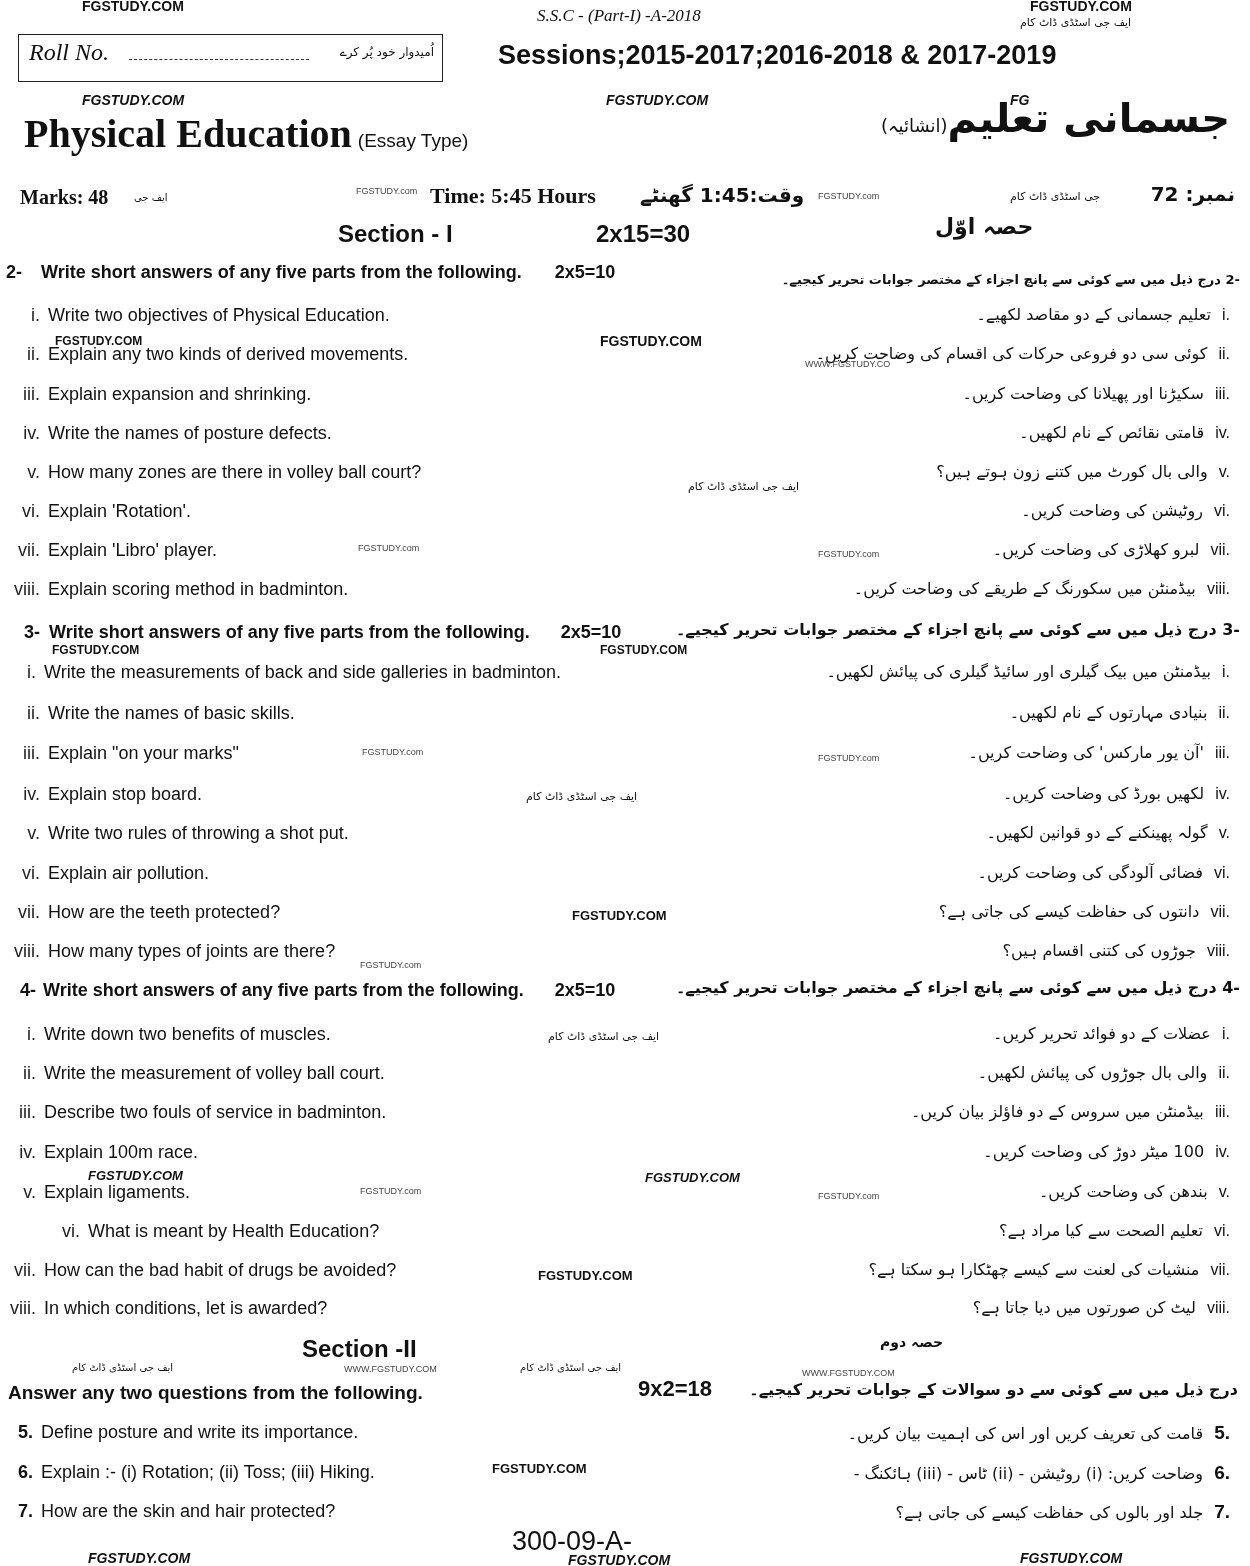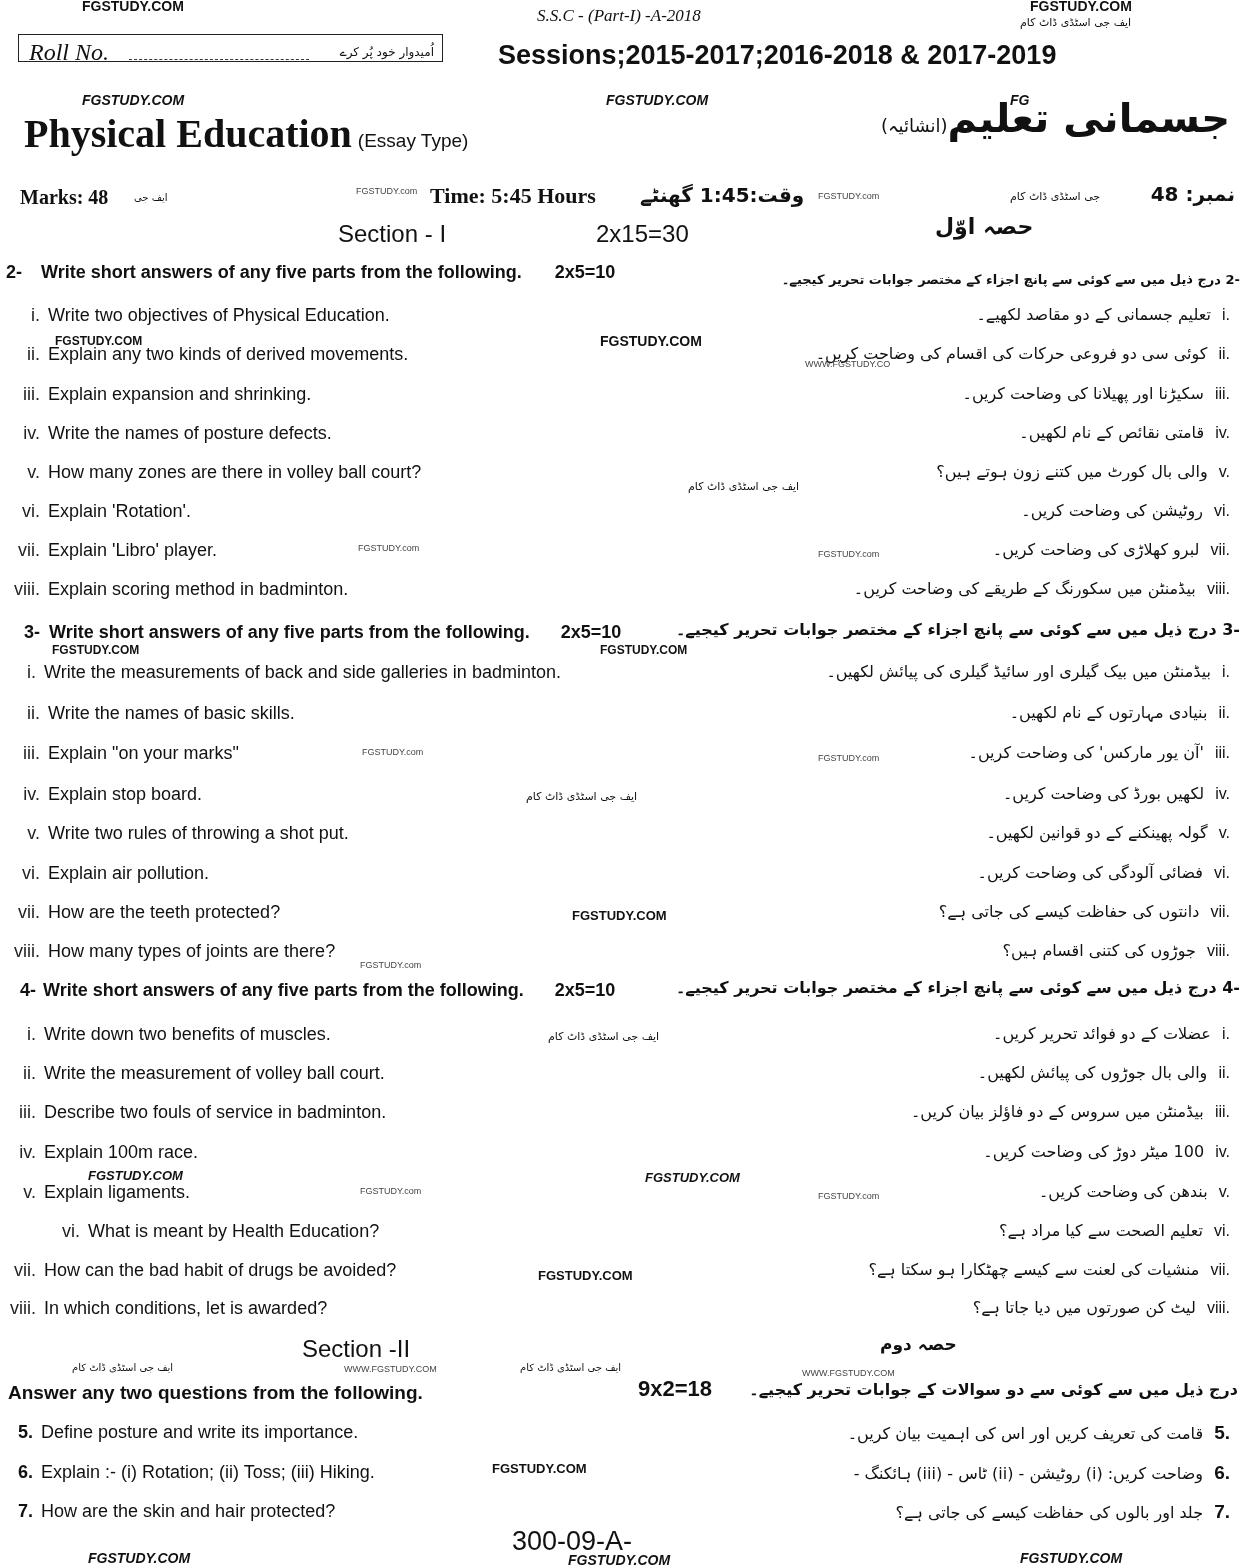--- a/index.html
+++ b/index.html
@@ -2,32 +2,32 @@
 <html><head>
 <meta charset="utf-8">
 <style>
   html,body{margin:0;padding:0;background:#fff;}
   body{width:1250px;height:1566px;position:relative;overflow:hidden;color:#111;font-family:"Liberation Sans",sans-serif;}
   .abs{position:absolute;white-space:nowrap;}
   .wm{font-family:"Liberation Sans",sans-serif;font-weight:bold;font-size:14px;color:#111;}
   .wm-i{font-style:italic;}
   .wm-s{font-weight:normal;font-size:9px;color:#444;}
   .urdu{direction:rtl;font-family:"DejaVu Sans",sans-serif;color:#111;}
-  .rollbox{left:18px;top:34px;width:425px;height:28px;border:1.5px solid #222;box-sizing:border-box;}
+  .rollbox{left:18px;top:34px;width:425px;height:48px;border:1.5px solid #222;box-sizing:border-box;}
   .roll-label{left:10px;top:4px;font-family:"Liberation Serif",serif;font-style:italic;font-size:24px;}
   .roll-line{left:110px;top:24px;width:180px;border-bottom:1.5px dashed #333;}
   .roll-urdu{right:8px;top:10px;font-size:12px;}
   .sessions{left:498px;top:40px;font-size:27px;font-weight:bold;}
   .ssc{left:537px;top:6px;font-family:"Liberation Serif",serif;font-style:italic;font-size:17px;}
   .title{left:24px;top:110px;font-family:"Liberation Serif",serif;font-weight:bold;font-size:40px;}
   .title-sub{font-family:"Liberation Sans",sans-serif;font-weight:normal;font-size:19px;margin-left:6px;}
   .title-ur{right:20px;top:95px;font-size:40px;font-weight:bold;}
   .marks{left:20px;top:186px;font-family:"Liberation Serif",serif;font-size:20px;font-weight:bold;}
   .time{left:430px;top:183px;font-family:"Liberation Serif",serif;font-size:22px;font-weight:bold;}
-  .sec-title{font-size:24px;font-weight:normal;}
+  .sec-title{font-size:24px;font-weight:bold;}
   .q-head{font-size:18px;font-weight:bold;}
   .item{font-size:18px;}
   .num{display:inline-block;width:36px;text-align:right;margin-right:8px;color:#222;}
   .urdu-item{font-size:16px;}
   .urdu-num{font-family:"Liberation Sans",sans-serif;direction:ltr;display:inline-block;margin-left:6px;font-size:16px;}
   .foot{left:512px;top:1526px;font-size:27px;}
 </style>
 </head>
 <body>
 
@@ -54,21 +54,21 @@
   <span>جسمانی تعلیم</span><span style="font-size:18px;font-weight:normal;">(انشائیہ)</span>
 </div>
 
 <div class="abs marks">Marks: 48</div>
 <div class="abs urdu" style="left:134px;top:192px;font-size:10px;">ایف جی</div>
 <div class="abs wm-s" style="left:356px;top:186px;">FGSTUDY.com</div>
 <div class="abs time">Time: 5:45 Hours</div>
 <div class="abs urdu" style="left:640px;top:183px;font-size:20px;font-weight:bold;">وقت:1:45 گھنٹے</div>
 <div class="abs wm-s" style="left:818px;top:191px;">FGSTUDY.com</div>
 <div class="abs urdu" style="left:1010px;top:190px;font-size:11px;">جی اسٹڈی ڈاٹ کام</div>
-<div class="abs urdu" style="right:15px;top:182px;font-size:20px;font-weight:bold;">نمبر: 48</div>
+<div class="abs urdu" style="right:15px;top:182px;font-size:20px;font-weight:bold;">نمبر: 72</div>
 
 <div class="abs sec-title" style="left:338px;top:220px;">Section - I</div>
 <div class="abs sec-title" style="left:596px;top:220px;">2x15=30</div>
 <div class="abs urdu" style="left:935px;top:214px;font-size:22px;font-weight:bold;">حصہ اوّل</div>
 
 <div class="abs q-head" style="left:6px;top:262px;">
   <span>2-</span>
   <span style="margin-left:14px;">Write short answers of any five parts from the following.</span>
   <span style="margin-left:28px;">2x5=10</span>
 </div>
@@ -167,21 +167,21 @@
 <div class="abs urdu urdu-item" style="right:20px;top:1298px;"><span class="urdu-num">viii.</span> <span>لیٹ کن صورتوں میں دیا جاتا ہے؟</span></div>
 
 <div class="abs urdu" style="left:548px;top:1030px;font-size:11px;">ایف جی اسٹڈی ڈاٹ کام</div>
 <div class="abs wm wm-i" style="left:88px;top:1168px;font-size:13px;">FGSTUDY.COM</div>
 <div class="abs wm-s" style="left:360px;top:1186px;">FGSTUDY.com</div>
 <div class="abs wm wm-i" style="left:645px;top:1170px;font-size:13px;">FGSTUDY.COM</div>
 <div class="abs wm-s" style="left:818px;top:1191px;">FGSTUDY.com</div>
 <div class="abs wm" style="left:538px;top:1268px;font-size:13px;">FGSTUDY.COM</div>
 
 <div class="abs sec-title" style="left:302px;top:1335px;text-align:right;">Section -II</div>
-<div class="abs urdu" style="left:880px;top:1334px;font-size:17px;font-weight:bold;">حصہ دوم</div>
+<div class="abs urdu" style="left:880px;top:1334px;font-size:14px;font-weight:bold;">حصہ دوم</div>
 <div class="abs wm-s" style="left:344px;top:1364px;">WWW.FGSTUDY.COM</div>
 <div class="abs urdu" style="left:72px;top:1362px;font-size:10px;">ایف جی اسٹڈی ڈاٹ کام</div>
 <div class="abs urdu" style="left:520px;top:1362px;font-size:10px;">ایف جی اسٹڈی ڈاٹ کام</div>
 <div class="abs item" style="left:8px;top:1382px;font-size:19px;font-weight:bold;">Answer any two questions from the following.</div>
 <div class="abs" style="left:638px;top:1376px;font-size:22px;font-weight:bold;">9x2=18</div>
 <div class="abs wm-s" style="left:802px;top:1368px;">WWW.FGSTUDY.COM</div>
 <div class="abs urdu" style="right:12px;top:1380px;font-size:16px;font-weight:bold;">درج ذیل میں سے کوئی سے دو سوالات کے جوابات تحریر کیجیے۔</div>
 
 <div class="abs item" style="left:18px;top:1422px;"><span style="margin-right:8px;font-weight:bold;">5.</span><span>Define posture and write its importance.</span></div>
 <div class="abs item" style="left:18px;top:1462px;"><span style="margin-right:8px;font-weight:bold;">6.</span><span>Explain :- (i) Rotation; (ii)  Toss; (iii)  Hiking.</span></div>

